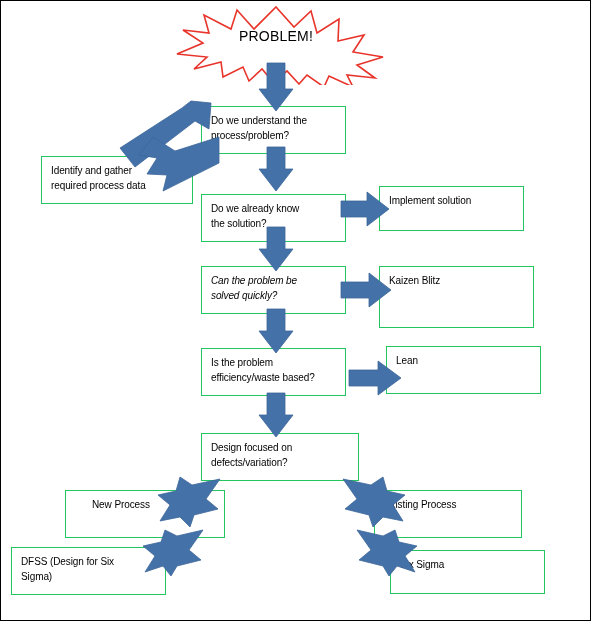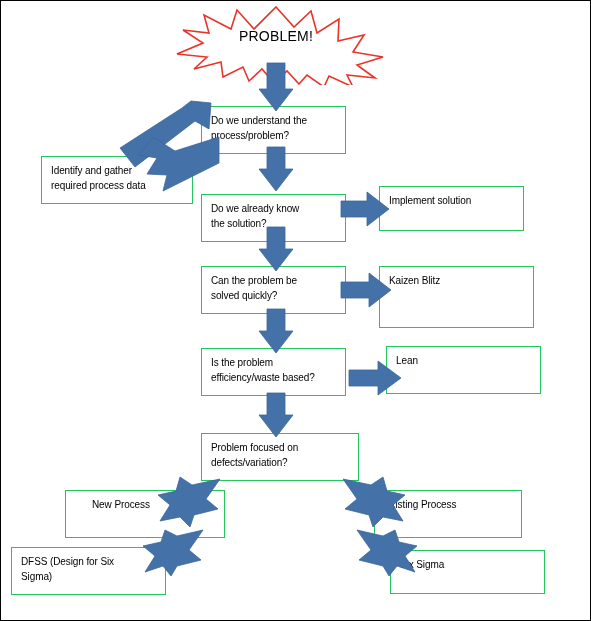--- a/index.html
+++ b/index.html
@@ -148,40 +148,40 @@
 
   <div class="box" style="left:200px;top:185px;width:145px;height:48px;margin-top:8px;">
     <span>Do we already know</span>
     <span>the solution?</span>
   </div>
 
   <div class="box" style="left:378px;top:185px;width:145px;height:45px;">
     <span>Implement solution</span>
   </div>
 
-  <div class="box" style="left:200px;top:265px;width:145px;height:48px;">
+  <div class="box" style="left:200px;top:265px;width:145px;height:48px;font-style:italic;">
     <span>Can the problem be</span>
     <span>solved quickly?</span>
   </div>
 
   <div class="box" style="left:378px;top:265px;width:155px;height:62px;">
     <span>Kaizen Blitz</span>
   </div>
 
   <div class="box" style="left:200px;top:347px;width:145px;height:48px;">
     <span>Is the problem</span>
     <span>efficiency/waste based?</span>
   </div>
 
   <div class="box" style="left:385px;top:345px;width:155px;height:48px;">
     <span>Lean</span>
   </div>
 
   <div class="box" style="left:200px;top:432px;width:158px;height:48px;">
-    <span>Problem focused on</span>
+    <span>Design focused on</span>
     <span>defects/variation?</span>
   </div>
 
   <div class="box" style="left:64px;top:489px;width:160px;height:48px;padding-left:26px;">
     <span>New Process</span>
   </div>
 
   <div class="box" style="left:373px;top:489px;width:148px;height:48px;">
     <span>Existing Process</span>
   </div>

